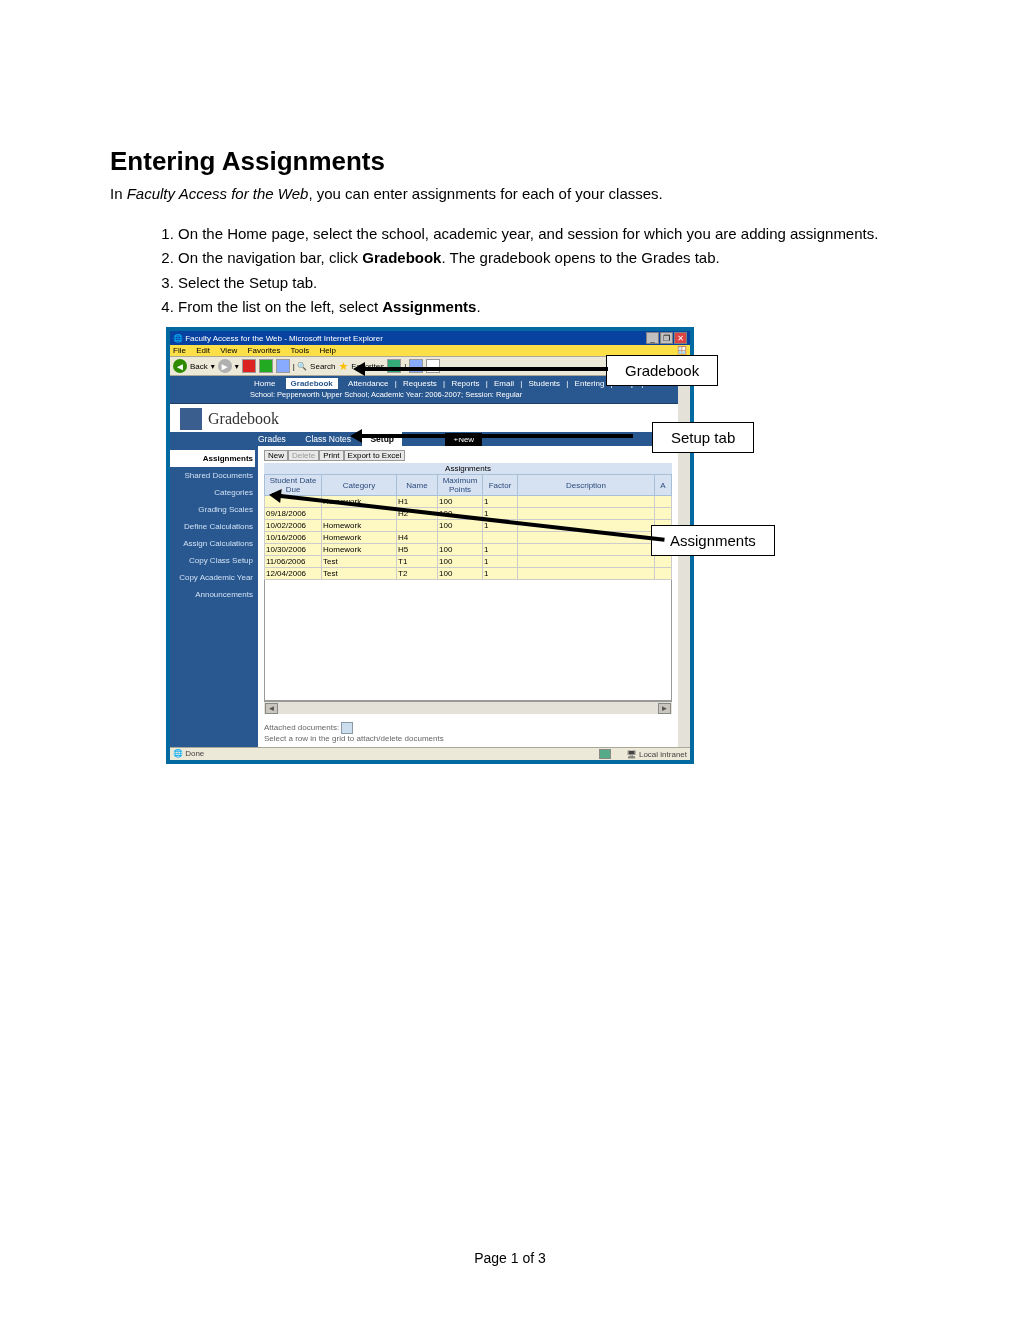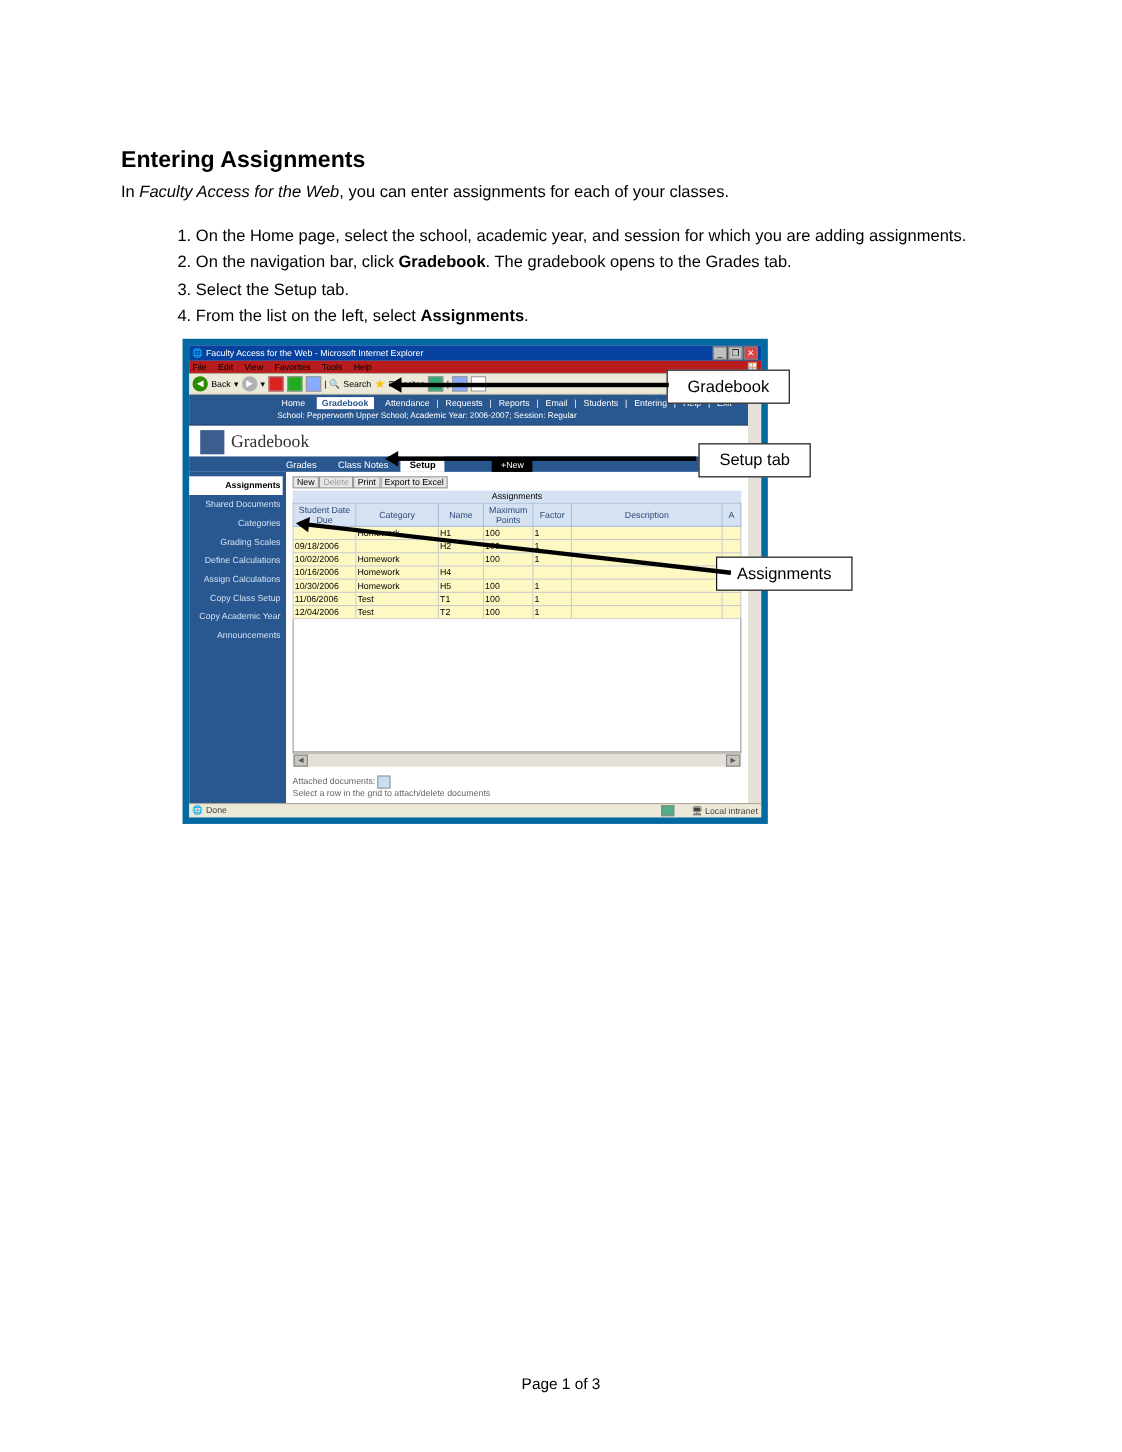--- a/index.html
+++ b/index.html
@@ -1,30 +1,30 @@
 <!DOCTYPE html>
 <html><head>
 <meta charset="utf-8">
 <style>
   body{margin:0;background:#fff;font-family:Arial,Helvetica,sans-serif;color:#000}
   .page{width:1020px;height:1320px;margin:0 auto;position:relative;box-sizing:border-box;padding:134px 110px 0 110px}
   h1{font-size:26px;margin:0 0 26px 0;font-weight:bold}
-  h2{font-size:21px;margin:0 0 8px 0;font-weight:bold}
+  h2{font-size:26px;margin:12px 0 8px 0;font-weight:bold}
   .intro{font-size:15px;margin:0 0 22px 0}
   .intro em{}
   ol.steps{font-size:15px;margin:0 0 10px 0;padding-left:68px}
   ol.steps li{margin-bottom:4px;line-height:1.35}
   ol.steps b{font-weight:bold}
   .ss-wrap{margin-left:56px;position:relative;width:690px}
   
-  .ss{width:520px;border:6px solid #0369a1;background:#d4d0c8;position:relative}
+  .ss{width:520px;border:4px solid #0369a1;background:#d4d0c8;position:relative}
   .titlebar{background:#0842a0;color:#fff;font-size:8px;padding:1px 3px;display:flex;justify-content:space-between;align-items:center}
   .winctrl{display:flex;gap:1px}
   .winctrl span{background:#c0c0c0;color:#000;width:11px;height:10px;display:flex;align-items:center;justify-content:center;font-size:8px;border:1px solid #808080}
-  .menubar{background:#b91c1c;font-size:8px;padding:1px 3px;border-bottom:1px solid #aca899;color:#000}
+  .menubar{background:#fde047;font-size:8px;padding:1px 3px;border-bottom:1px solid #aca899;color:#000}
   .menubar span{margin-right:8px}
   .toolbar{background:#ece9d8;font-size:8px;padding:2px 3px;border-bottom:1px solid #aca899;display:flex;align-items:center;gap:3px}
   .btn-back{background:#2e8b00;color:#fff;border-radius:50%;width:14px;height:14px;display:inline-flex;align-items:center;justify-content:center;font-size:10px}
   .btn-fwd{background:#b0b0b0;color:#fff;border-radius:50%;width:14px;height:14px;display:inline-flex;align-items:center;justify-content:center;font-size:10px}
   .tb-ico{width:12px;height:12px;border:1px solid #9a9a9a;background:#fff;display:inline-block}
   .tb-ico.r{background:#d22}
   .tb-ico.g{background:#2a2}
   .tb-ico.b{background:#8af}
   .star{color:#fdbf00;font-size:11px}
   .appheader{background:#29578f;padding:0;border-bottom:1px solid #1c3d66}
@@ -258,21 +258,21 @@
         <span class="r">
             <span style="background:#5a8;width:10px;height:8px;display:inline-block;border:1px solid #888"></span> 
             <span>🖥 <span>Local intranet</span></span>
           </span>
       </div>
     </div>
 
     <div class="callout" style="top:28px;left:440px">Gradebook</div>
     <div class="arrow" style="top:40px;left:190px;width:252px"></div>
 
-    <div class="callout" style="top:95px;left:469px">Setup tab</div>
+    <div class="callout" style="top:95px;left:486px">Setup tab</div>
     <div class="arrow" style="top:107px;left:187px;width:280px"></div>
 
     <div class="callout" style="top:198px;left:485px">Assignments</div>
     <div class="arrow" style="top:166px;left:106px;width:395px;transform:rotate(6.5deg);transform-origin:left center"></div>
   </div>
 
   <div class="footer">Page 1 of 3</div>
 </div>
 
 </body></html>

